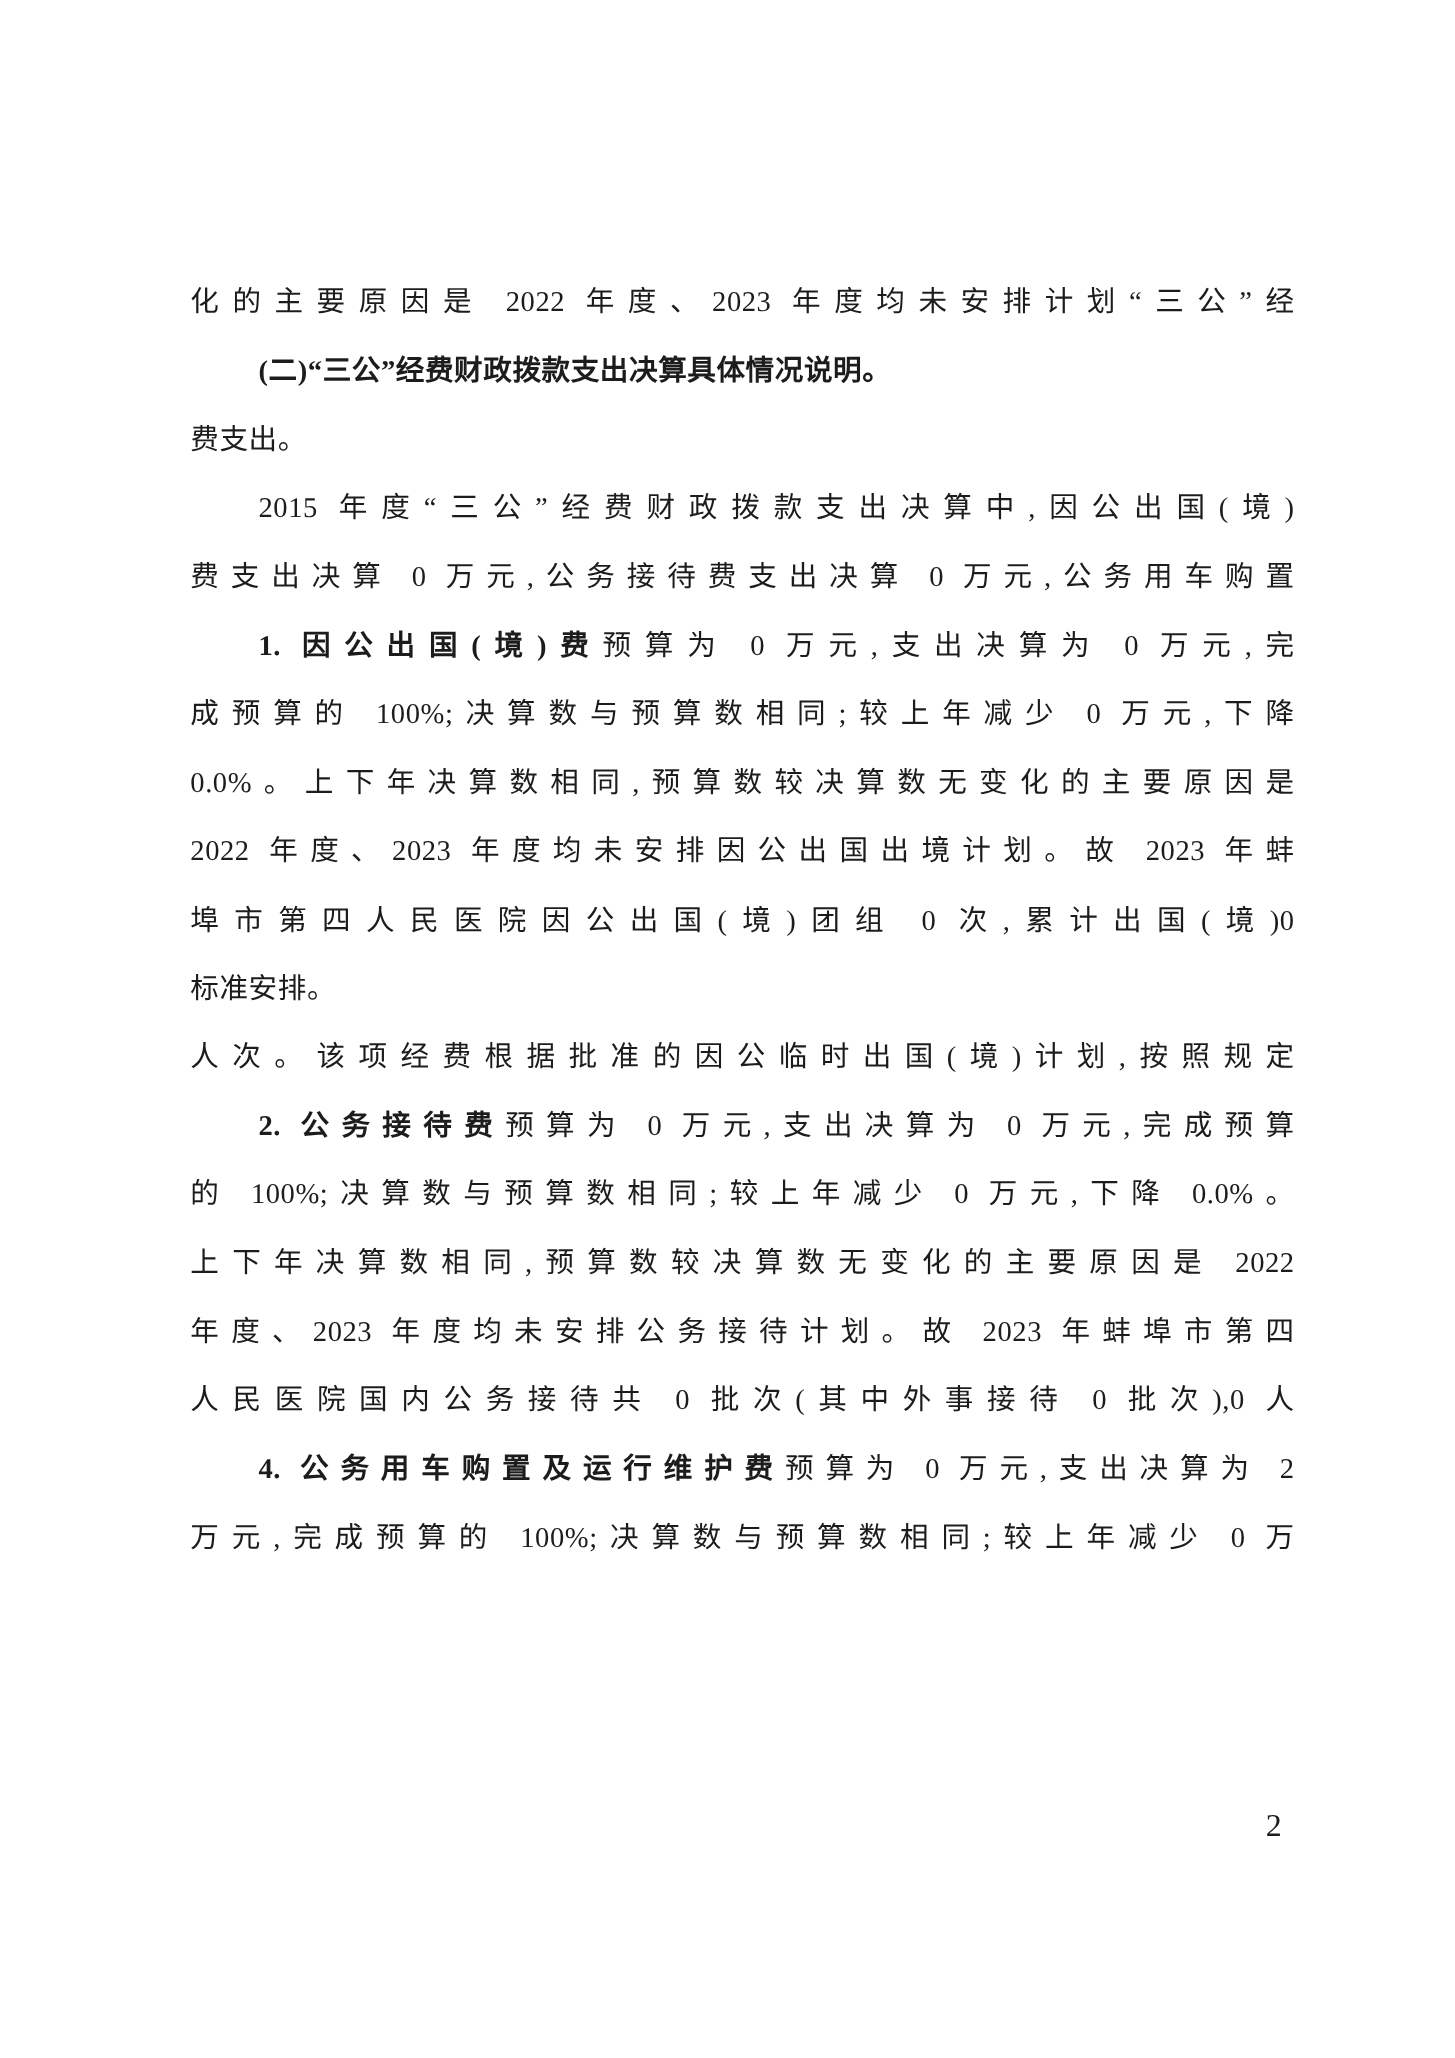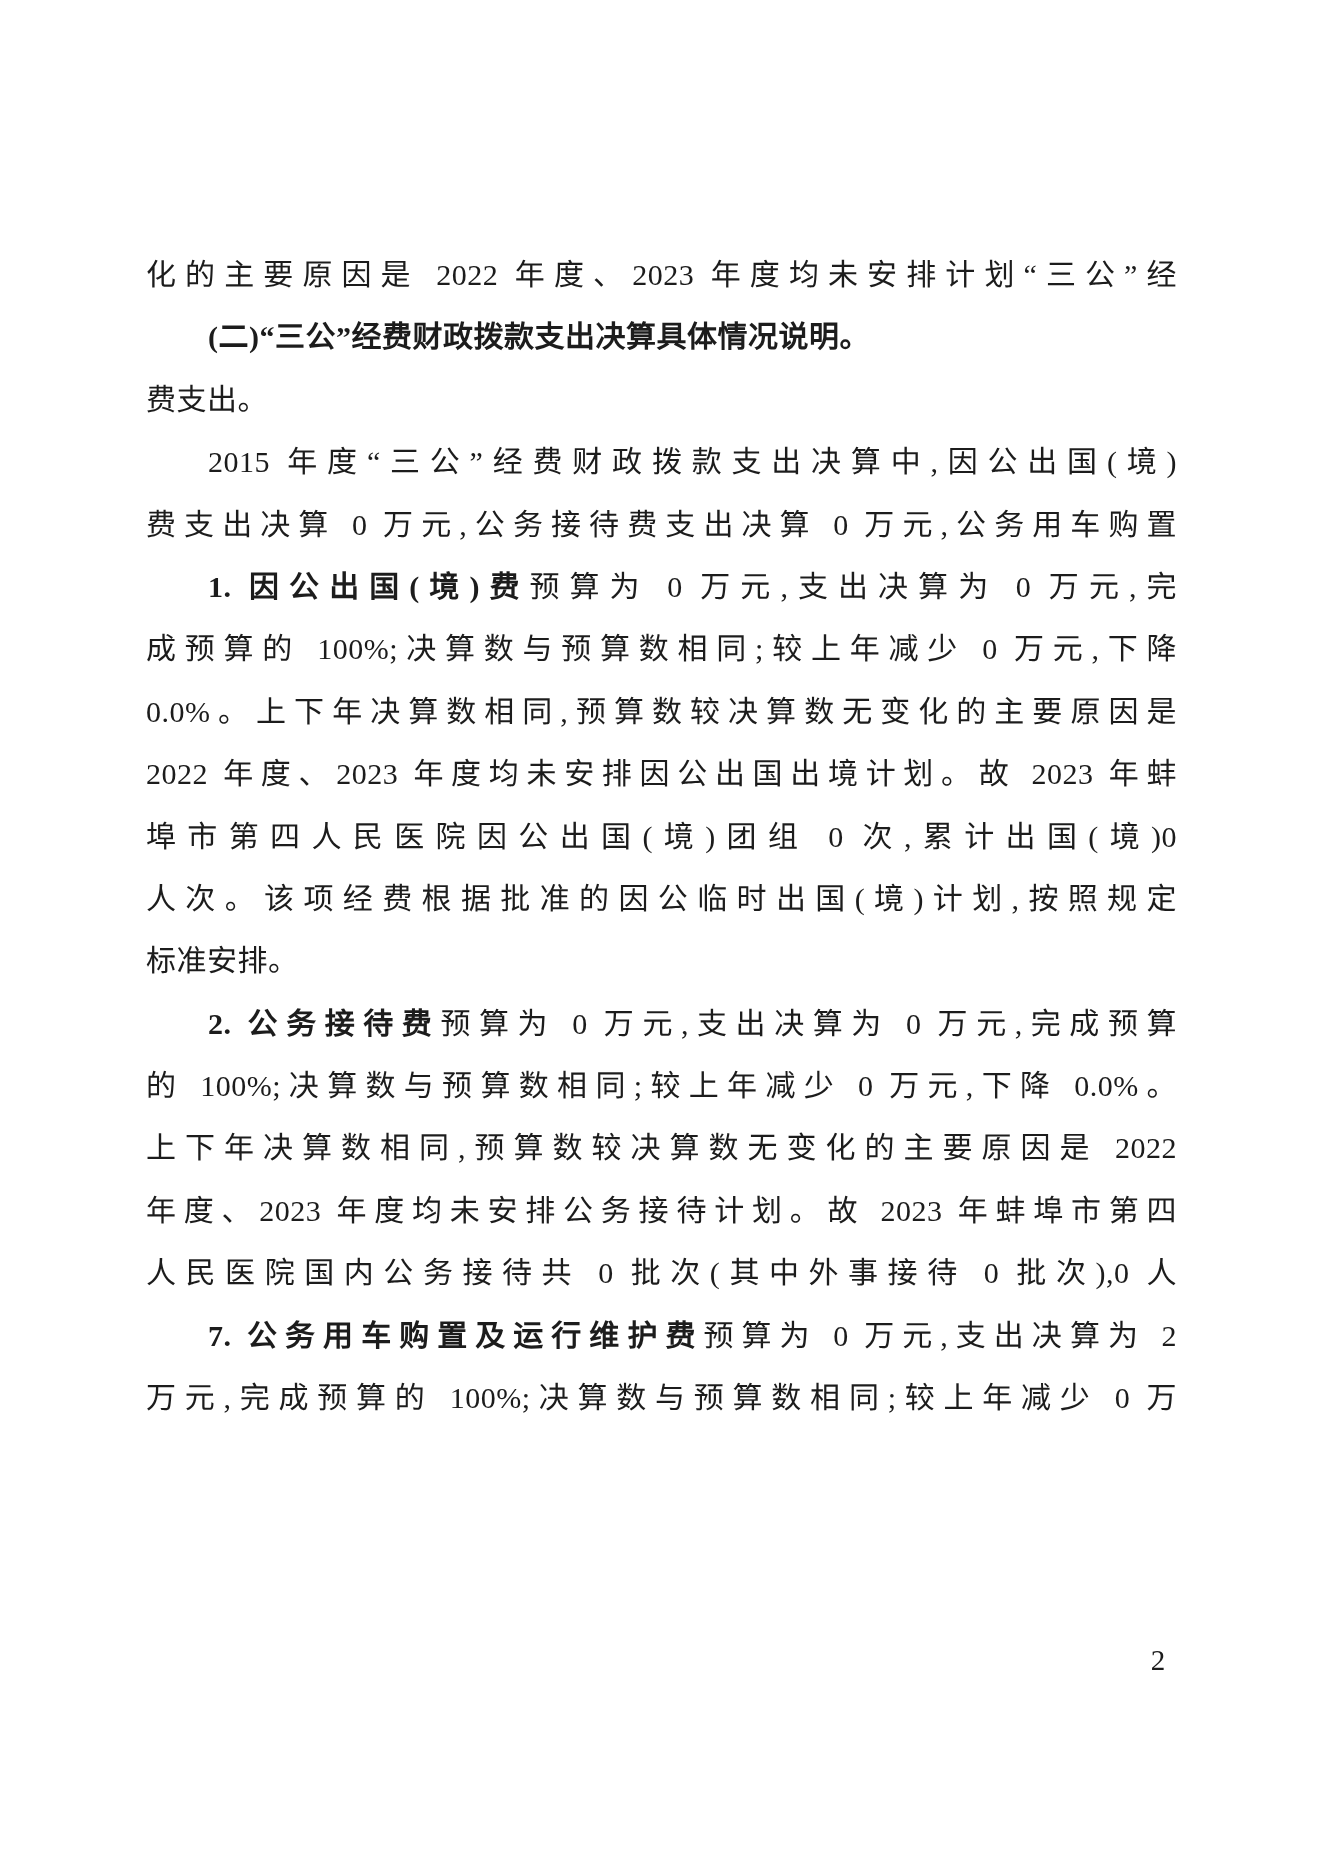--- a/index.html
+++ b/index.html
@@ -18,23 +18,24 @@
   }
   .text-block {
     position: absolute;
     left: 146px;
     top: 244px;
     width: 1031px;
   }
   .line {
     height: 62.4px;
     line-height: 62.4px;
-    font-size: 30px;
+    font-size: 26px;
     text-align: left;
     letter-spacing: 0.5px;
+    margin-left: 27px;
   }
   .line.justify {
     text-align: justify;
     text-align-last: justify;
   }
   .line.indent {
     padding-left: 62px;
   }
   .bold {
     font-weight: bold;
@@ -57,24 +58,24 @@
       <div class="line justify"><span class="regular">化的主要原因是 2022 年度、2023 年度均未安排计划“三公”经</span></div>
       <div class="line indent"><span class="bold">(二)“三公”经费财政拨款支出决算具体情况说明。</span></div>
       <div class="line"><span class="regular">费支出。</span></div>
       <div class="line justify indent"><span class="regular">2015 年度“三公”经费财政拨款支出决算中,因公出国(境)</span></div>
       <div class="line justify"><span class="regular">费支出决算 0 万元,公务接待费支出决算 0 万元,公务用车购置</span></div>
       <div class="line justify indent"><span class="bold">1. 因公出国(境)费</span><span class="regular">预算为 0 万元,支出决算为 0 万元,完</span></div>
       <div class="line justify"><span class="regular">成预算的 100%;决算数与预算数相同;较上年减少 0 万元,下降</span></div>
       <div class="line justify"><span class="regular">0.0%。上下年决算数相同,预算数较决算数无变化的主要原因是</span></div>
       <div class="line justify"><span class="regular">2022 年度、2023 年度均未安排因公出国出境计划。故 2023 年蚌</span></div>
       <div class="line justify"><span class="regular">埠市第四人民医院因公出国(境)团组 0 次,累计出国(境)0</span></div>
+      <div class="line"><span class="regular">标准安排。</span></div>
       <div class="line justify"><span class="regular">人次。该项经费根据批准的因公临时出国(境)计划,按照规定</span></div>
-      <div class="line"><span class="regular">标准安排。</span></div>
       <div class="line justify indent"><span class="bold">2. 公务接待费</span><span class="regular">预算为 0 万元,支出决算为 0 万元,完成预算</span></div>
       <div class="line justify"><span class="regular">的 100%;决算数与预算数相同;较上年减少 0 万元,下降 0.0%。</span></div>
       <div class="line justify"><span class="regular">上下年决算数相同,预算数较决算数无变化的主要原因是 2022</span></div>
       <div class="line justify"><span class="regular">年度、2023 年度均未安排公务接待计划。故 2023 年蚌埠市第四</span></div>
       <div class="line justify"><span class="regular">人民医院国内公务接待共 0 批次(其中外事接待 0 批次),0 人</span></div>
-      <div class="line justify indent"><span class="bold">7. 公务用车购置及运行维护费</span><span class="regular">预算为 0 万元,支出决算为 2</span></div>
+      <div class="line justify indent"><span class="bold">4. 公务用车购置及运行维护费</span><span class="regular">预算为 0 万元,支出决算为 2</span></div>
       <div class="line justify"><span class="regular">万元,完成预算的 100%;决算数与预算数相同;较上年减少 0 万</span></div>
     </main>
   <div class="page-number">2</div>
 </div>
 
 </body></html>

